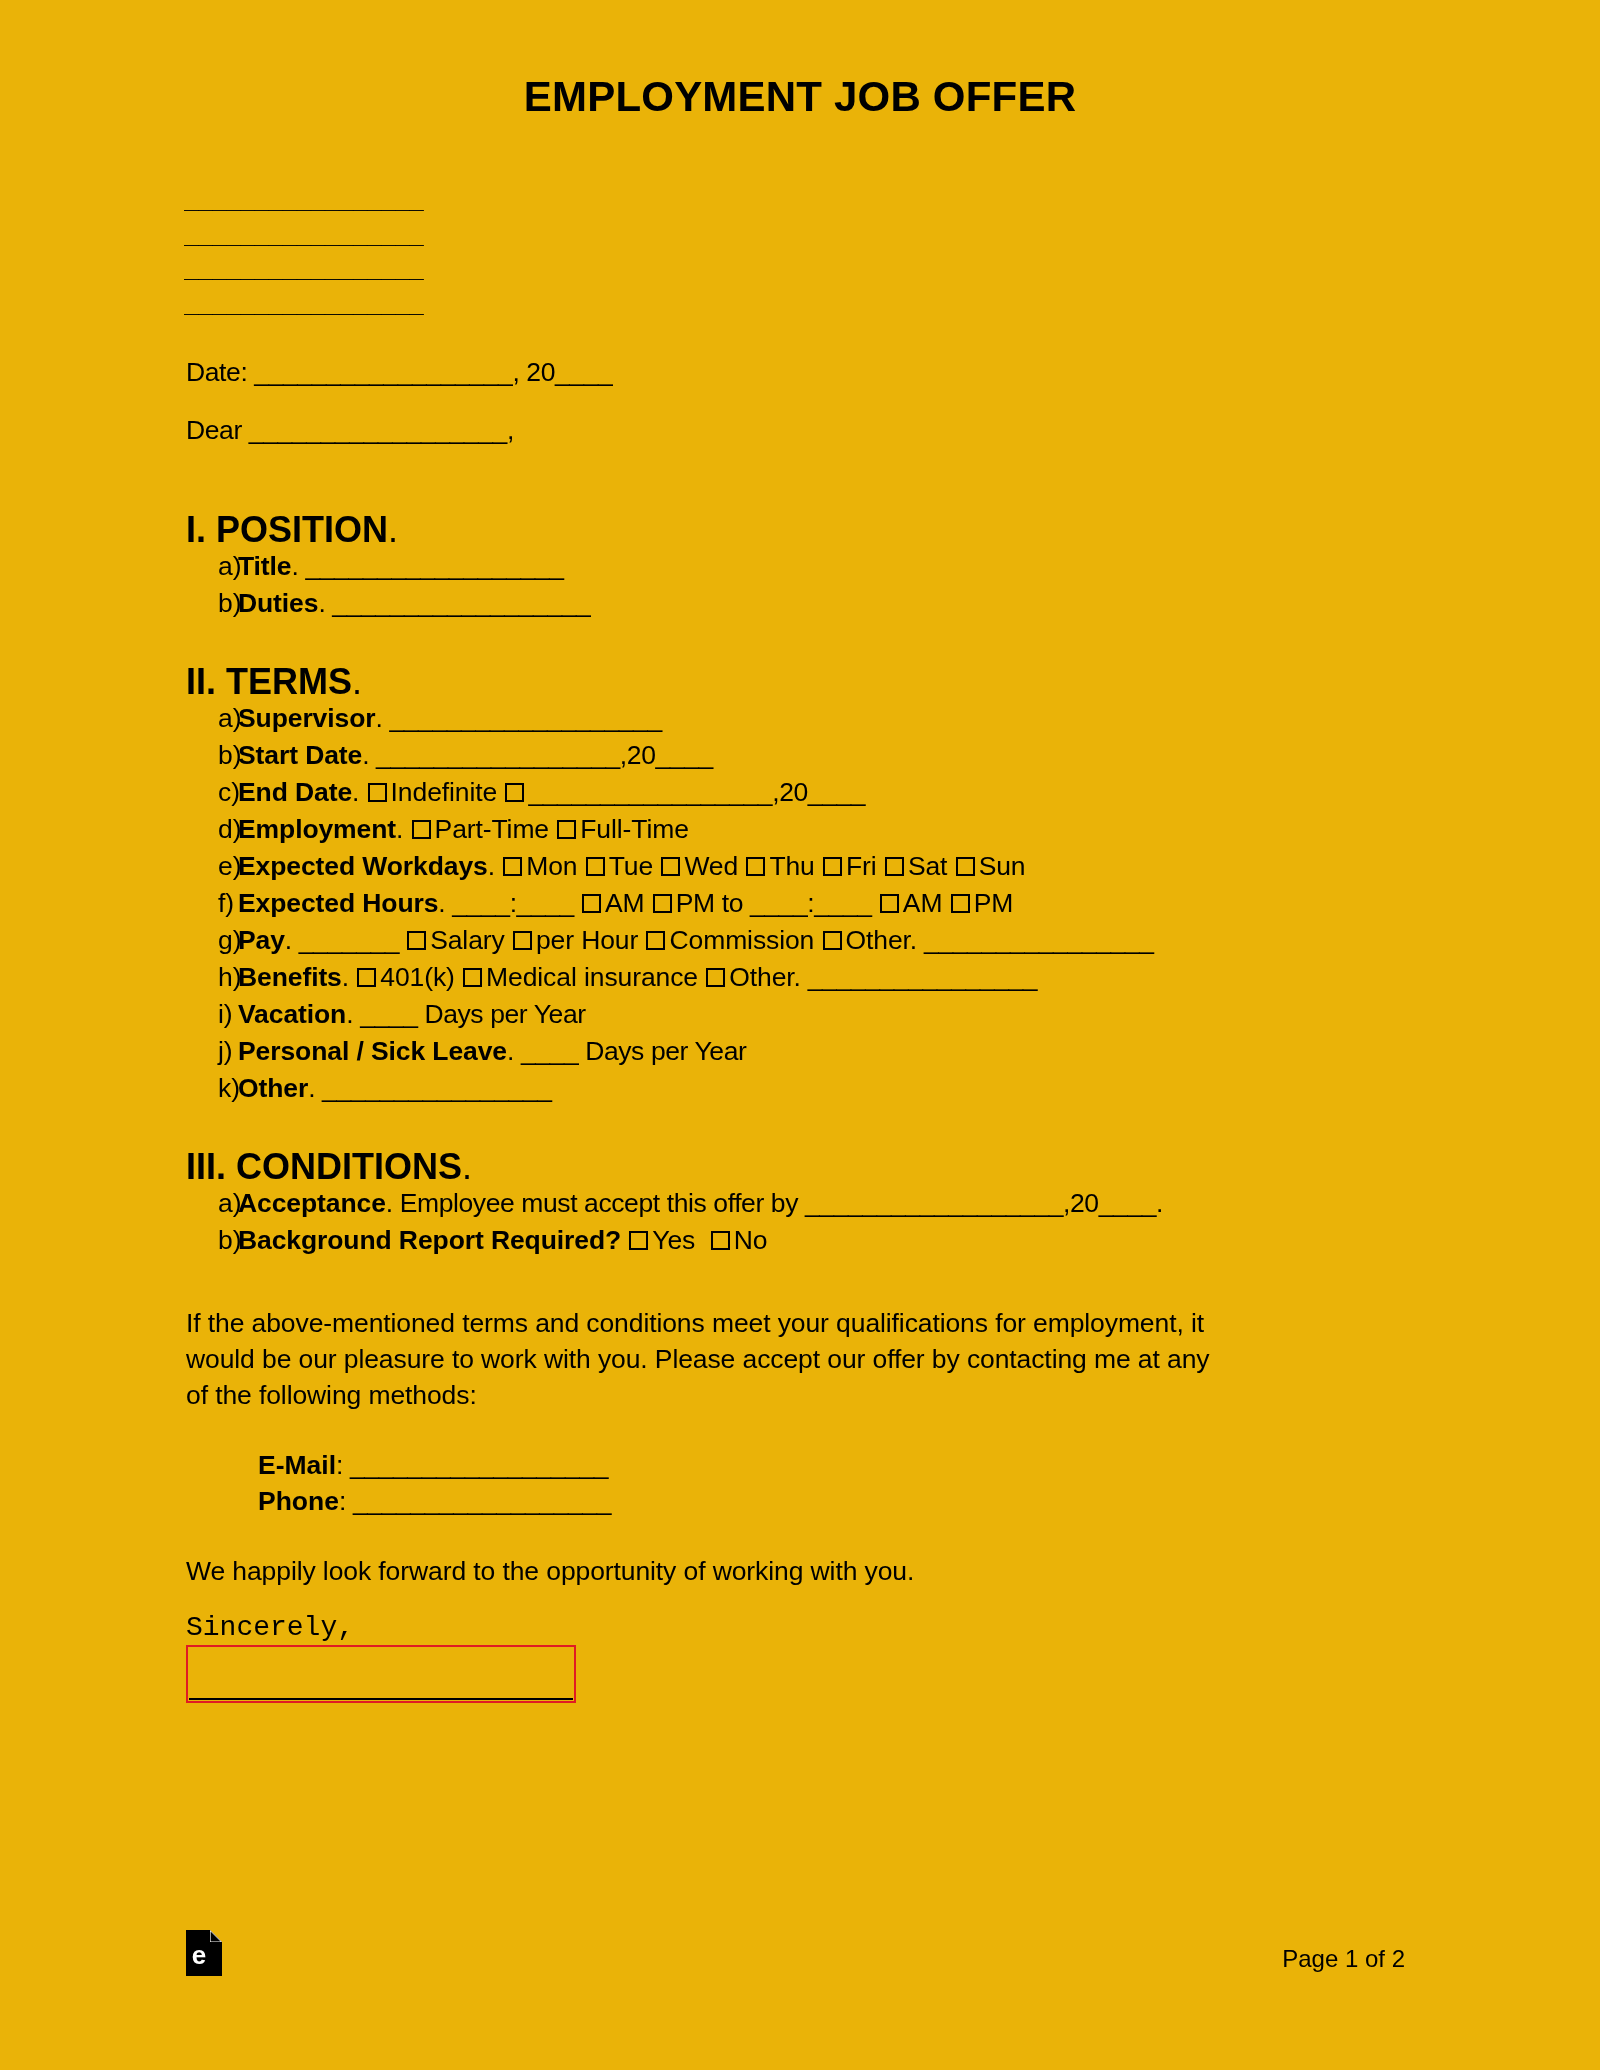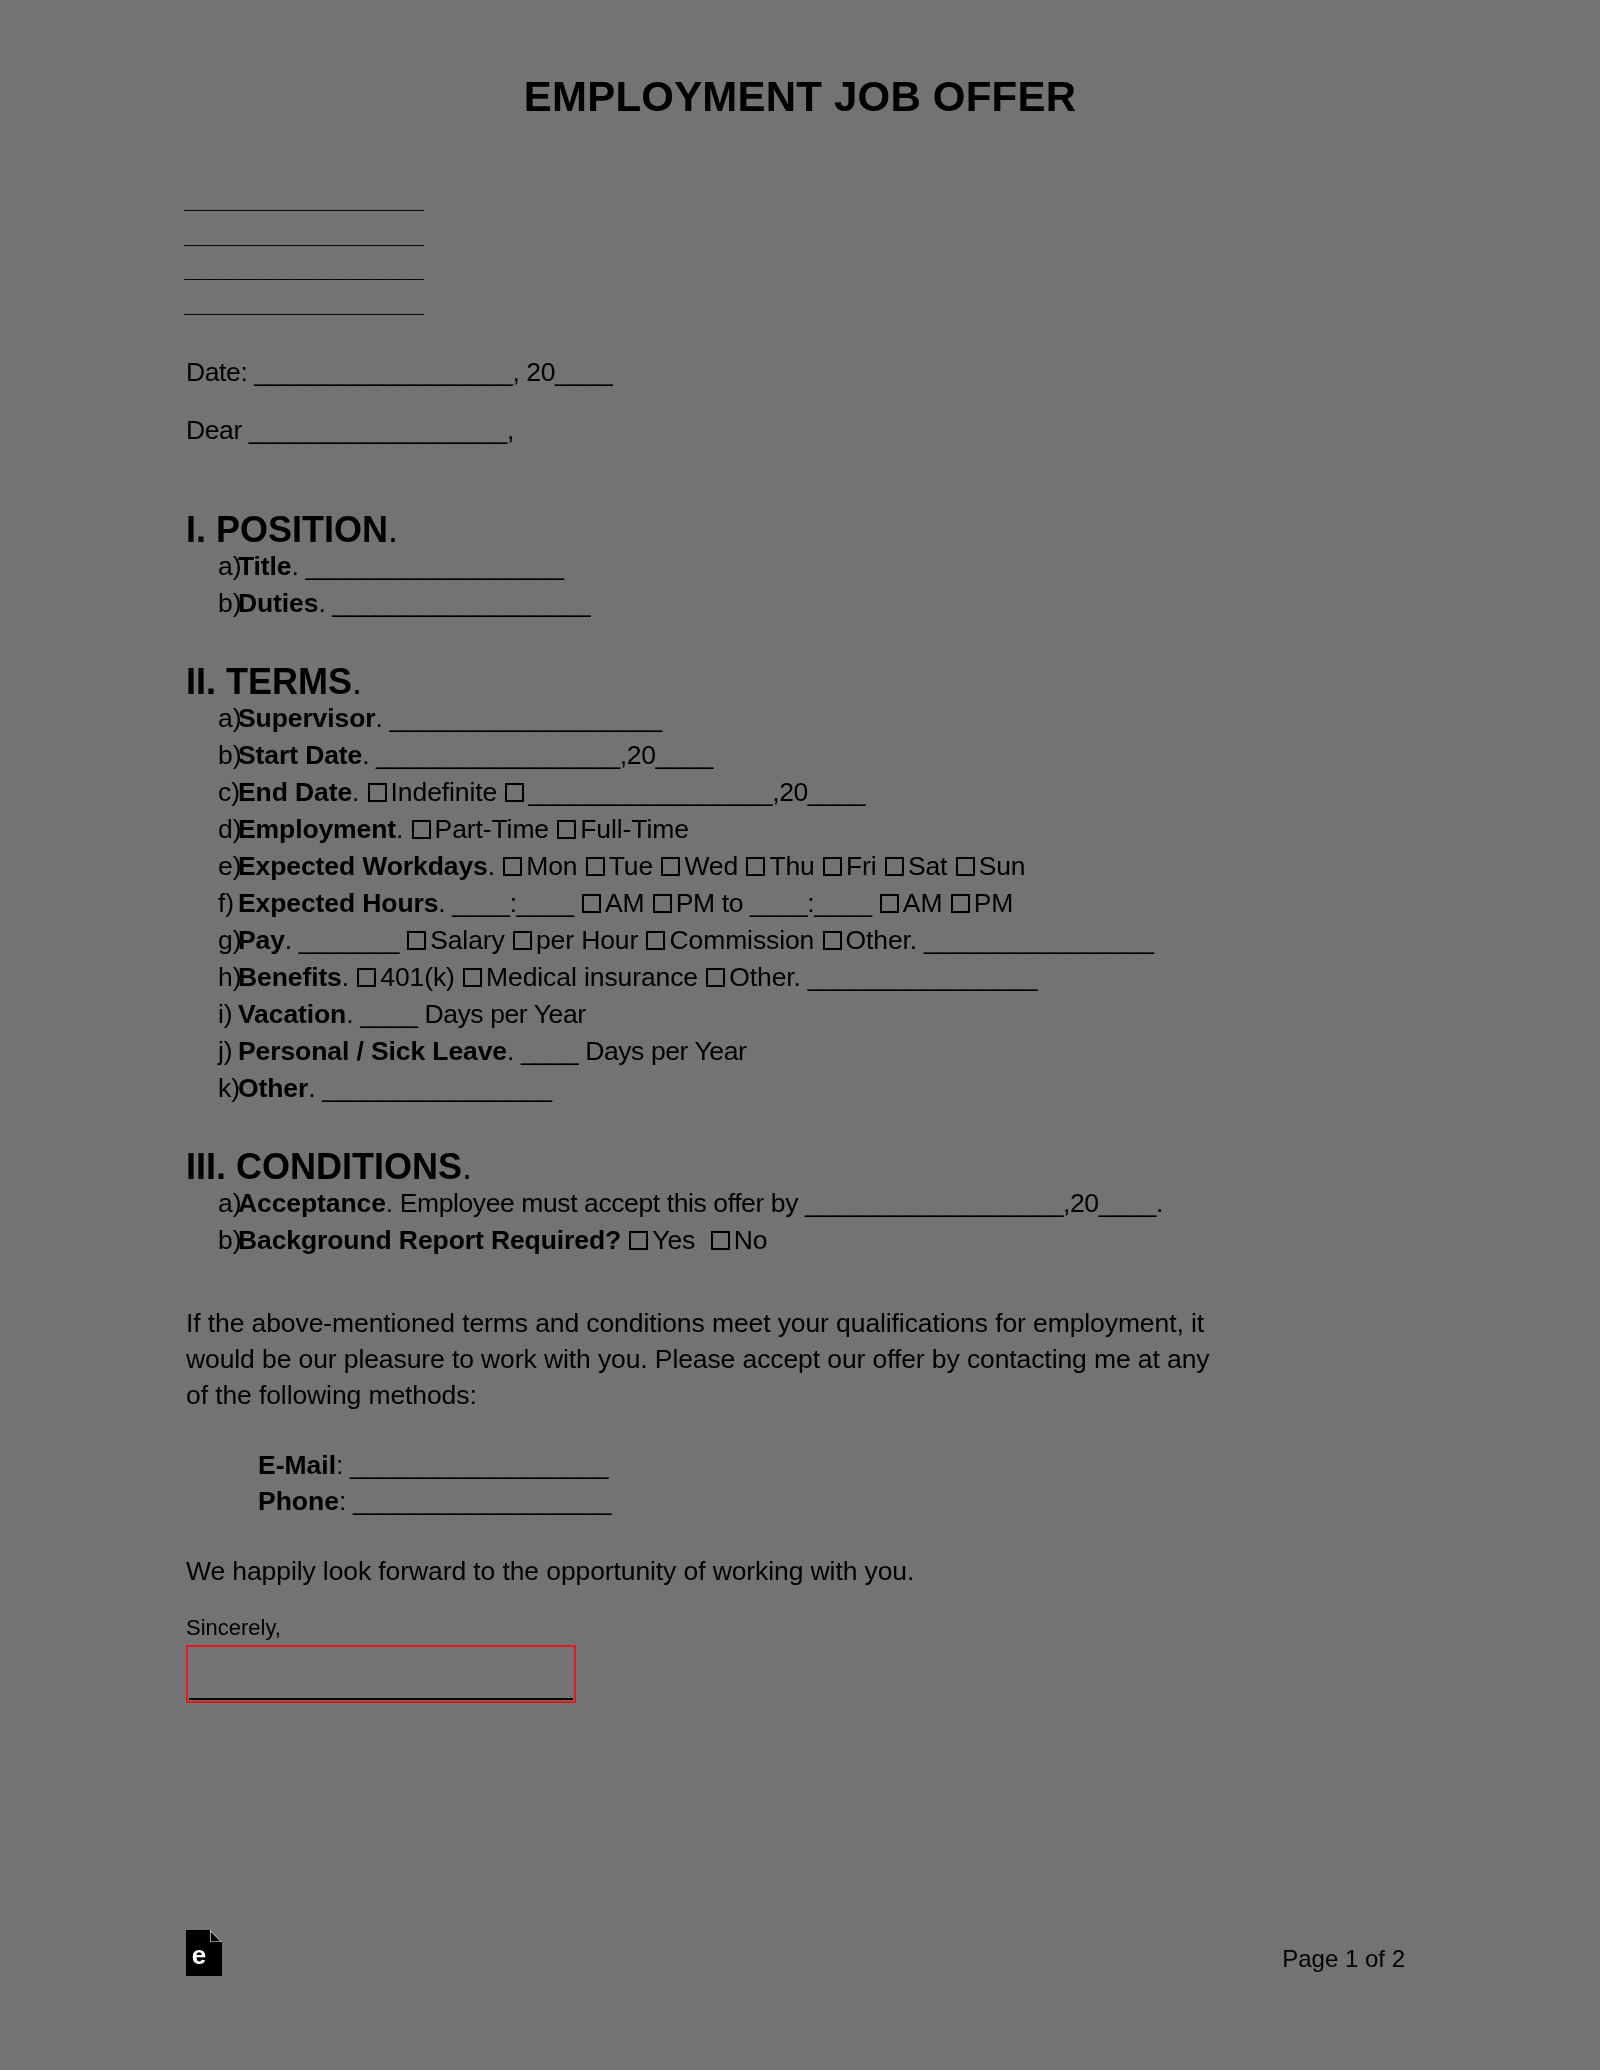--- a/index.html
+++ b/index.html
@@ -8,21 +8,21 @@
     background: #ffffff;
   }
   body {
     font-family: "Liberation Sans", sans-serif;
     color: #000000;
   }
   .page {
     position: relative;
     width: 1600px;
     height: 2070px;
-    background: #737373;
+    background: #eab308;
     box-sizing: border-box;
     padding: 0;
     overflow: hidden;
   }
   .content {
     position: absolute;
     left: 186px;
     top: 0;
     width: 1228px;
   }
@@ -102,22 +102,23 @@
   
   .contact {
     margin-left: 72px;
     font-size: 26.5px;
     line-height: 36px;
   }
   .contact .lbl { font-weight: bold; }
 
   
   .sincerely {
-    font-size: 22px;
+    font-size: 28px;
     line-height: 34px;
+    font-family: Liberation Mono, monospace;
   }
   .sig-box {
     width: 390px;
     height: 58px;
     border: 2px solid #e01b24;
     box-sizing: border-box;
     position: relative;
     margin-top: 0px;
   }
   .sig-box .sig-rule {

